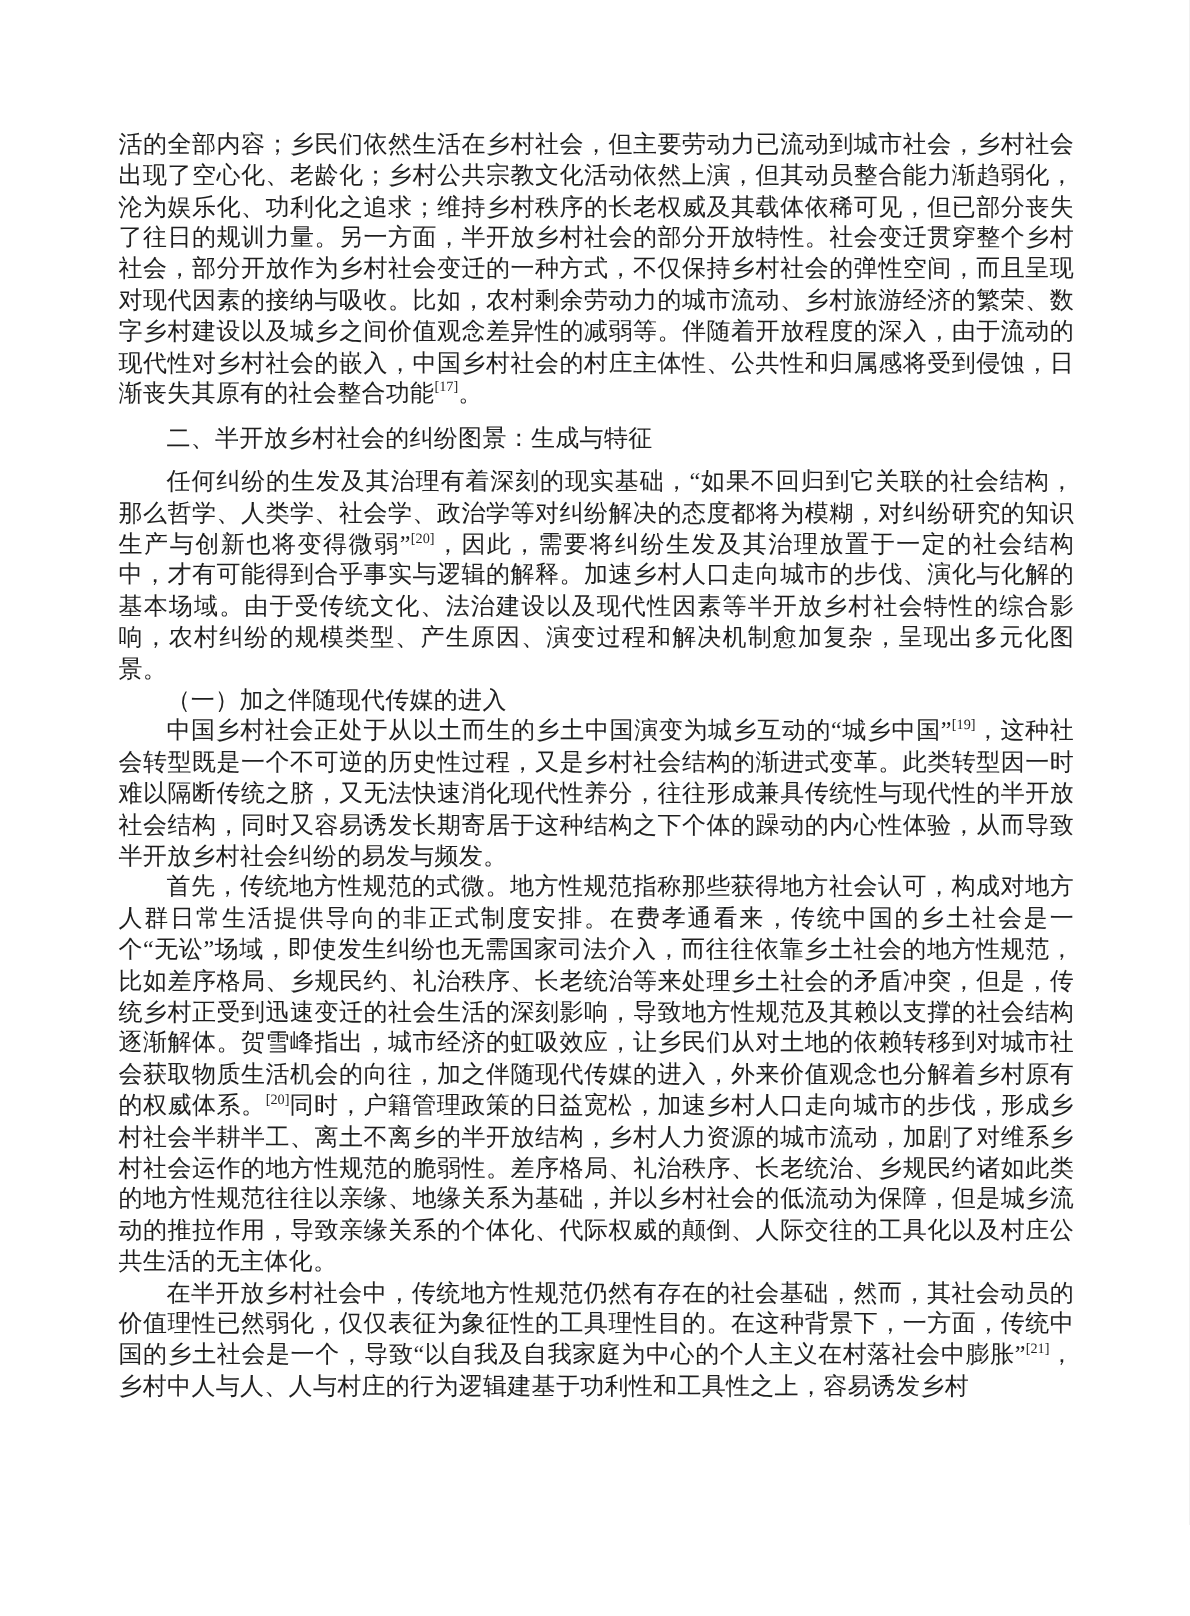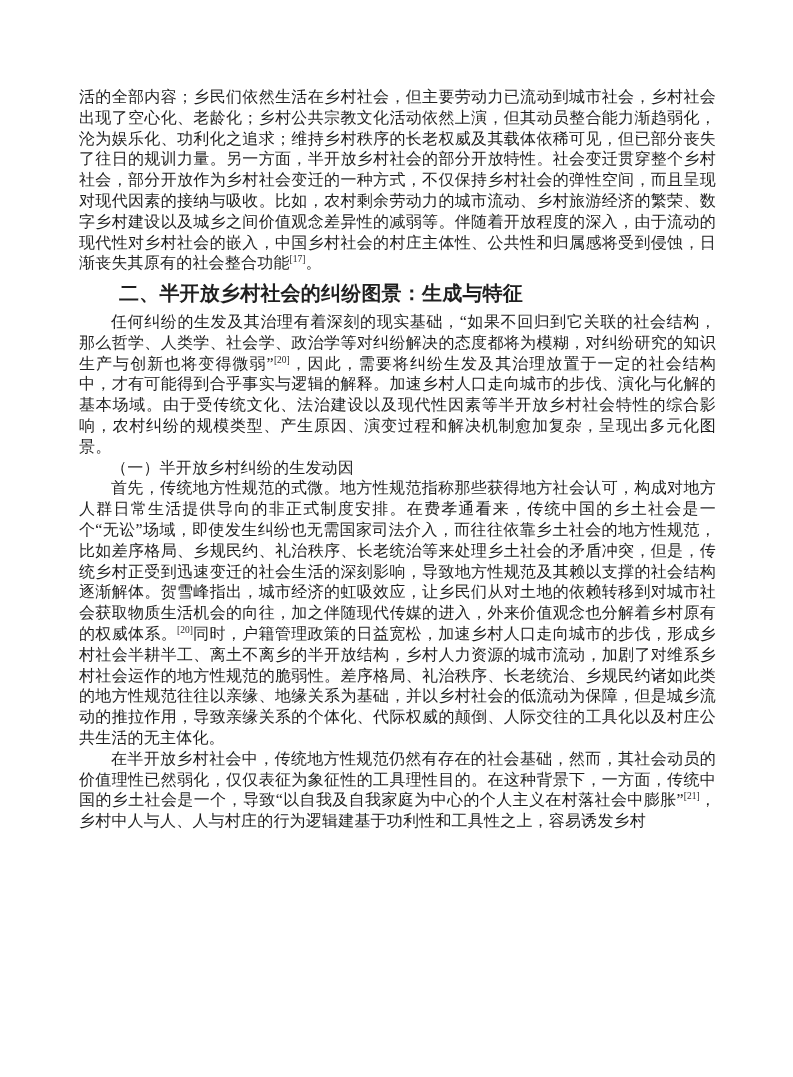--- a/index.html
+++ b/index.html
@@ -32,22 +32,22 @@
     padding: 0;
   }
   .block.paragraph {
     text-indent: 0;
   }
   .block.paragraph.indent {
     text-indent: 2em;
   }
   .block.section-heading {
     font-family: "Liberation Sans", "DejaVu Sans", sans-serif;
-    font-weight: bold;
-    font-size: 20px;
+    font-weight: normal;
+    font-size: 16px;
     text-indent: 2em;
     margin: 9px 0 8px 0;
   }
   .block.subsection-heading {
     text-indent: 2em;
     font-weight: normal;
   }
   sup.citation {
     font-size: 9.5px;
     line-height: 0;
@@ -57,17 +57,18 @@
 </style>
 </head>
 <body>
 
 <div class="page">
   <div class="text-area">
 
   <p class="block paragraph"><span>活的全部内容；乡民们依然生活在乡村社会，但主要劳动力已流动到城市社会，乡村社会出现了空心化、老龄化；乡村公共宗教文化活动依然上演，但其动员整合能力渐趋弱化，沦为娱乐化、功利化之追求；维持乡村秩序的长老权威及其载体依稀可见，但已部分丧失了往日的规训力量。另一方面，半开放乡村社会的部分开放特性。社会变迁贯穿整个乡村社会，部分开放作为乡村社会变迁的一种方式，不仅保持乡村社会的弹性空间，而且呈现对现代因素的接纳与吸收。比如，农村剩余劳动力的城市流动、乡村旅游经济的繁荣、数字乡村建设以及城乡之间价值观念差异性的减弱等。伴随着开放程度的深入，由于流动的现代性对乡村社会的嵌入，中国乡村社会的村庄主体性、公共性和归属感将受到侵蚀，日渐丧失其原有的社会整合功能</span><sup class="citation">[17]</sup><span>。</span></p>
       <p class="block section-heading indent"><span>二、半开放乡村社会的纠纷图景：生成与特征</span></p>
       <p class="block paragraph indent"><span>任何纠纷的生发及其治理有着深刻的现实基础，“如果不回归到它关联的社会结构，那么哲学、人类学、社会学、政治学等对纠纷解决的态度都将为模糊，对纠纷研究的知识生产与创新也将变得微弱”</span><sup class="citation">[20]</sup><span>，因此，需要将纠纷生发及其治理放置于一定的社会结构中，才有可能得到合乎事实与逻辑的解释。加速乡村人口走向城市的步伐、演化与化解的基本场域。由于受传统文化、法治建设以及现代性因素等半开放乡村社会特性的综合影响，农村纠纷的规模类型、产生原因、演变过程和解决机制愈加复杂，呈现出多元化图景。</span></p>
-      <p class="block subsection-heading indent"><span>（一）半开放乡村纠纷的生发动因</span></p>
+      <p class="block subsection-heading indent"><span>（一）加之伴随现代传媒的进入</span></p>
+      <p class="block paragraph indent"><span>中国乡村社会正处于从以土而生的乡土中国演变为城乡互动的“城乡中国”</span><sup class="citation">[19]</sup><span>，这种社会转型既是一个不可逆的历史性过程，又是乡村社会结构的渐进式变革。此类转型因一时难以隔断传统之脐，又无法快速消化现代性养分，往往形成兼具传统性与现代性的半开放社会结构，同时又容易诱发长期寄居于这种结构之下个体的躁动的内心性体验，从而导致半开放乡村社会纠纷的易发与频发。</span></p>
       <p class="block paragraph indent"><span>首先，传统地方性规范的式微。地方性规范指称那些获得地方社会认可，构成对地方人群日常生活提供导向的非正式制度安排。在费孝通看来，传统中国的乡土社会是一个“无讼”场域，即使发生纠纷也无需国家司法介入，而往往依靠乡土社会的地方性规范，比如差序格局、乡规民约、礼治秩序、长老统治等来处理乡土社会的矛盾冲突，但是，传统乡村正受到迅速变迁的社会生活的深刻影响，导致地方性规范及其赖以支撑的社会结构逐渐解体。贺雪峰指出，城市经济的虹吸效应，让乡民们从对土地的依赖转移到对城市社会获取物质生活机会的向往，加之伴随现代传媒的进入，外来价值观念也分解着乡村原有的权威体系。</span><sup class="citation">[20]</sup><span>同时，户籍管理政策的日益宽松，加速乡村人口走向城市的步伐，形成乡村社会半耕半工、离土不离乡的半开放结构，乡村人力资源的城市流动，加剧了对维系乡村社会运作的地方性规范的脆弱性。差序格局、礼治秩序、长老统治、乡规民约诸如此类的地方性规范往往以亲缘、地缘关系为基础，并以乡村社会的低流动为保障，但是城乡流动的推拉作用，导致亲缘关系的个体化、代际权威的颠倒、人际交往的工具化以及村庄公共生活的无主体化。</span></p>
       <p class="block paragraph indent"><span>在半开放乡村社会中，传统地方性规范仍然有存在的社会基础，然而，其社会动员的价值理性已然弱化，仅仅表征为象征性的工具理性目的。在这种背景下，一方面，传统中国的乡土社会是一个，导致“以自我及自我家庭为中心的个人主义在村落社会中膨胀”</span><sup class="citation">[21]</sup><span>，乡村中人与人、人与村庄的行为逻辑建基于功利性和工具性之上，容易诱发乡村</span></p>
     </div>
 </div>
 
 </body></html>

